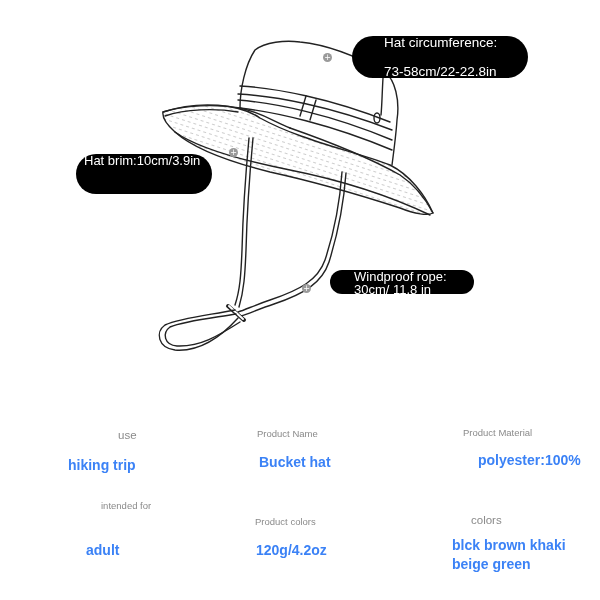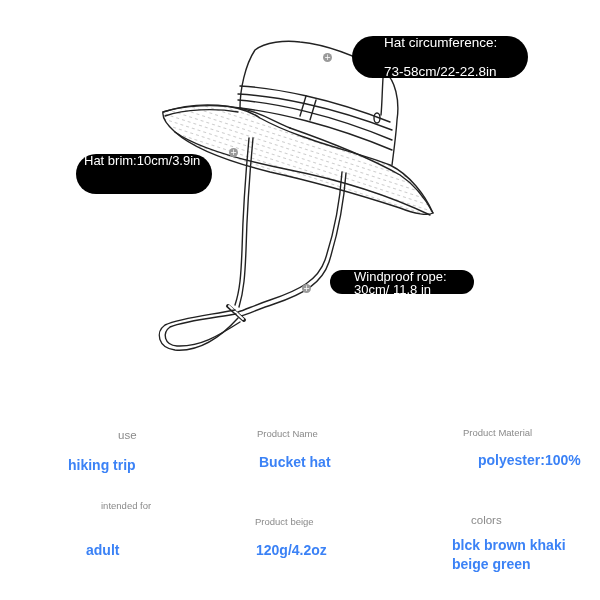--- a/index.html
+++ b/index.html
@@ -95,18 +95,18 @@
 
 <div class="spec-label" style="left:257px;top:428px;">Product Name</div>
 <div class="spec-value" style="left:259px;top:453px;">Bucket hat</div>
 
 <div class="spec-label" style="left:463px;top:427px;">Product Material</div>
 <div class="spec-value" style="left:458px;top:451px;margin-left:20px;">polyester:100%</div>
 
 <div class="spec-label" style="left:61px;top:500px;margin-left:40px;">intended for</div>
 <div class="spec-value" style="left:86px;top:541px;text-align:right;">adult</div>
 
-<div class="spec-label" style="left:255px;top:516px;">Product beige</div>
+<div class="spec-label" style="left:255px;top:516px;">Product colors</div>
 <div class="spec-value" style="left:256px;top:541px;">120g/4.2oz</div>
 
 <div class="spec-label" style="left:471px;top:514px;font-size:11.5px;">colors</div>
 <div class="spec-value" style="left:452px;top:536px;">blck brown khaki</div>
 <div class="spec-value" style="left:452px;top:555px;text-align:right;">beige green</div>
 
 </body></html>

